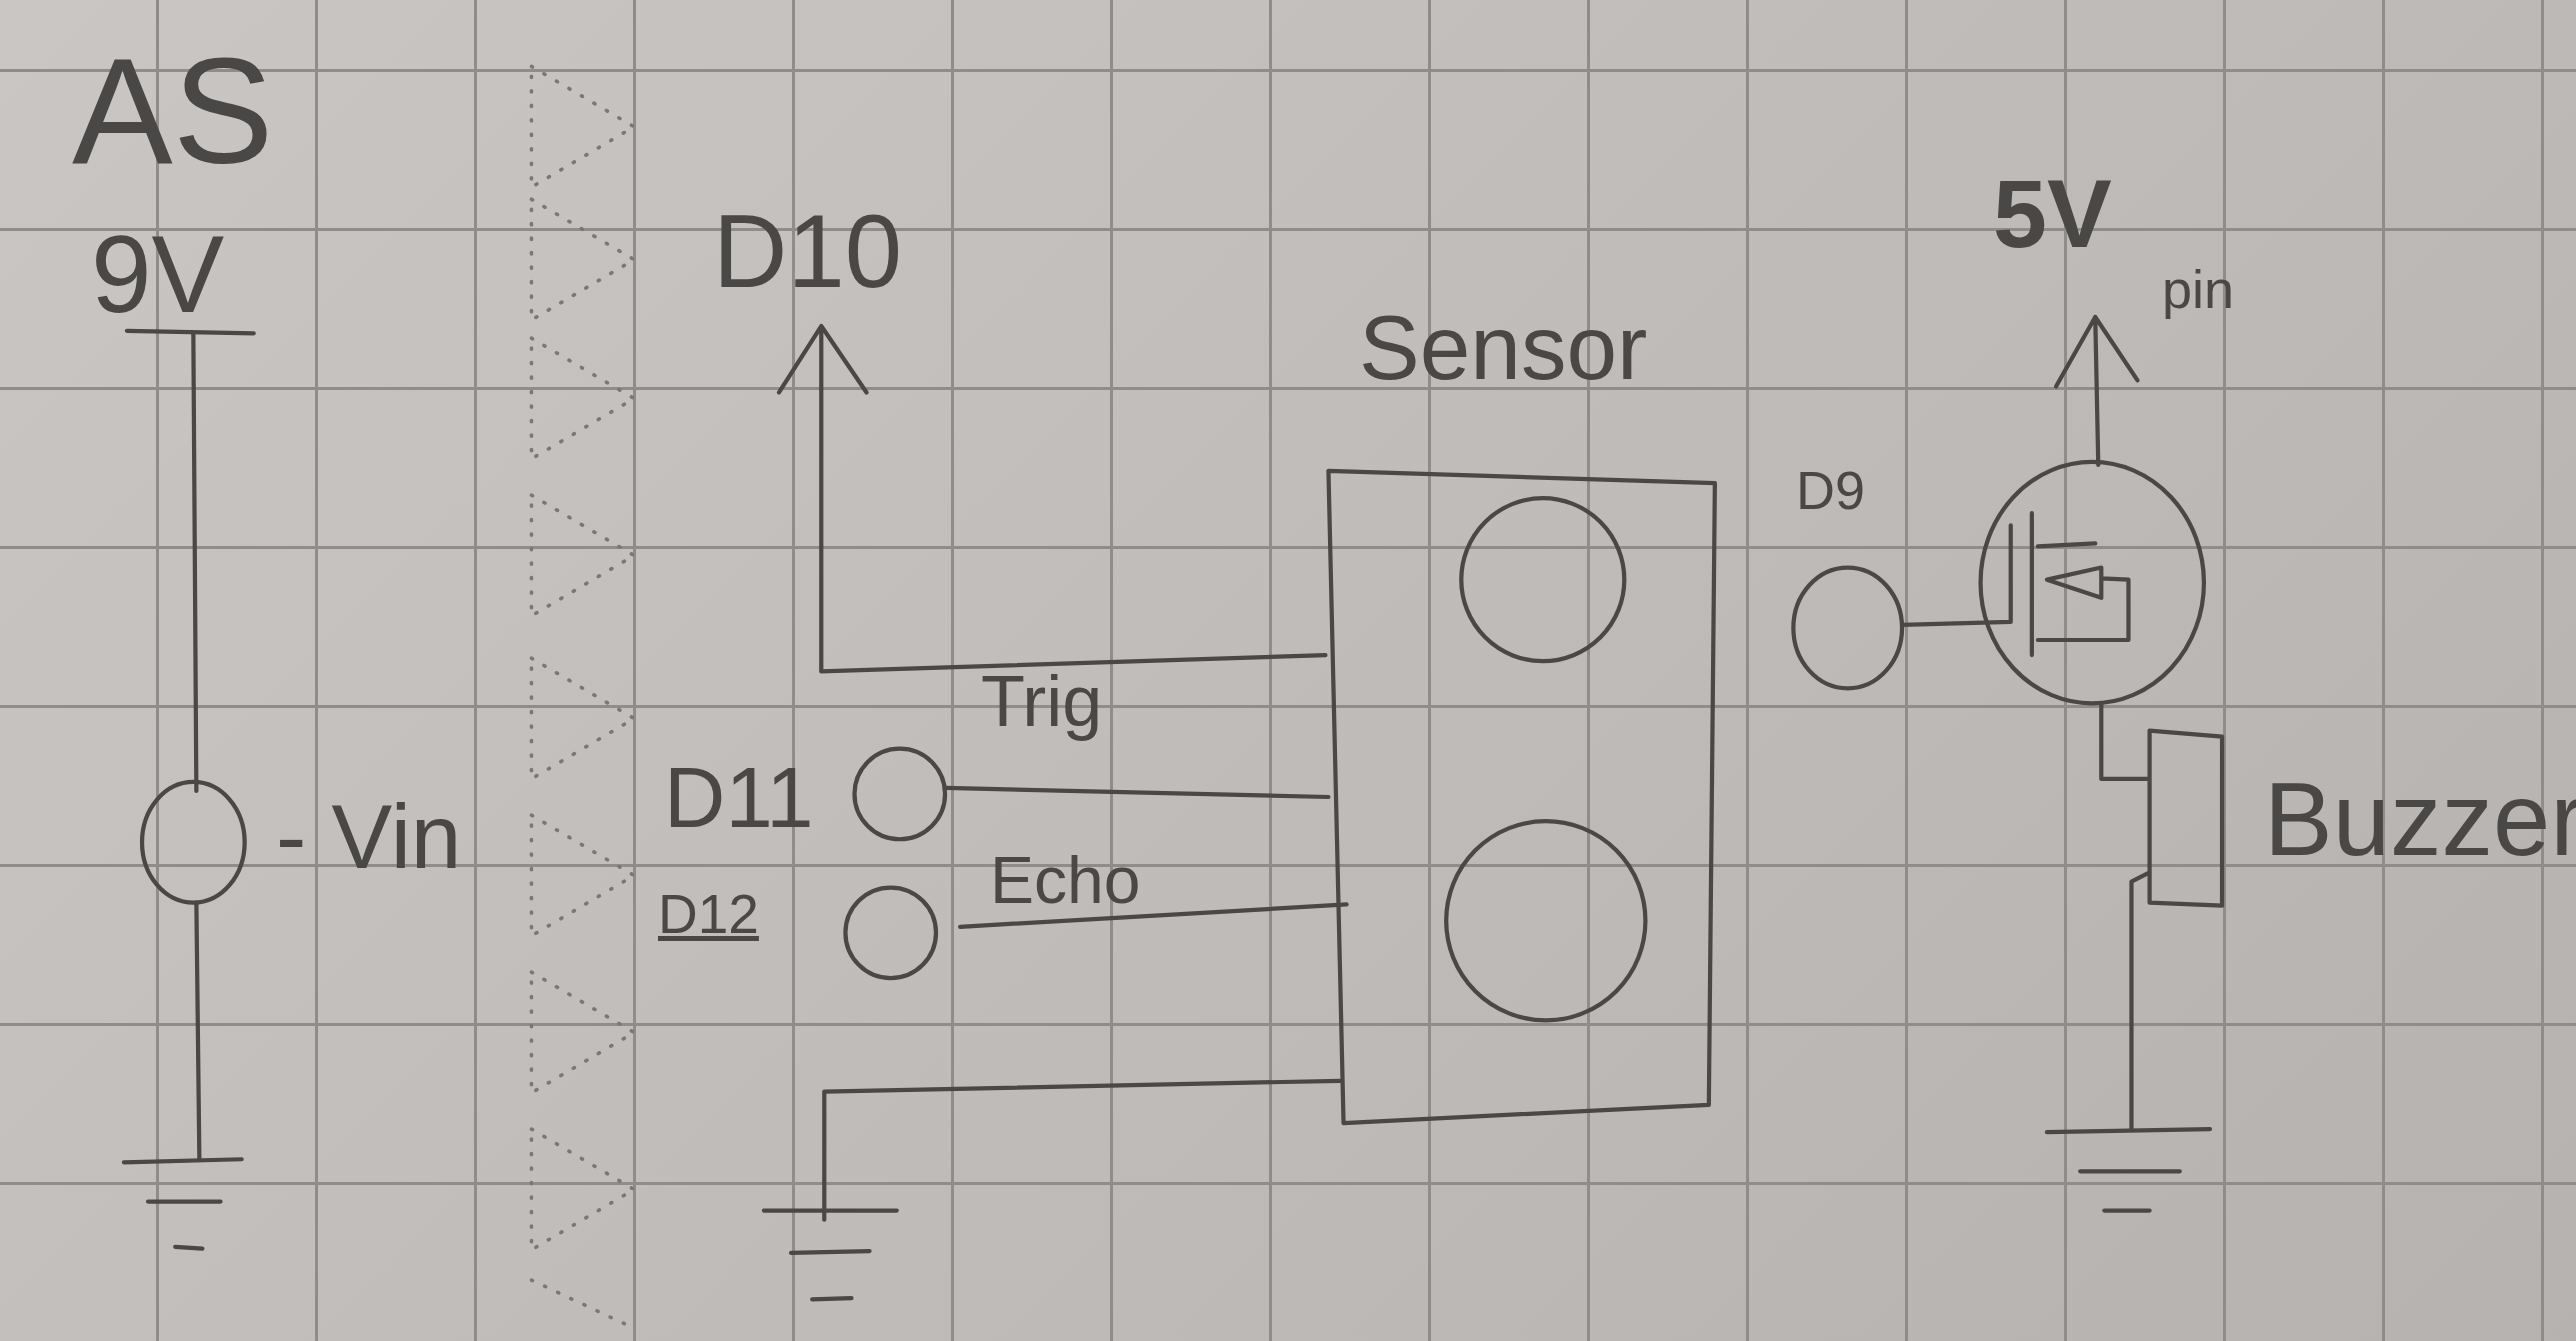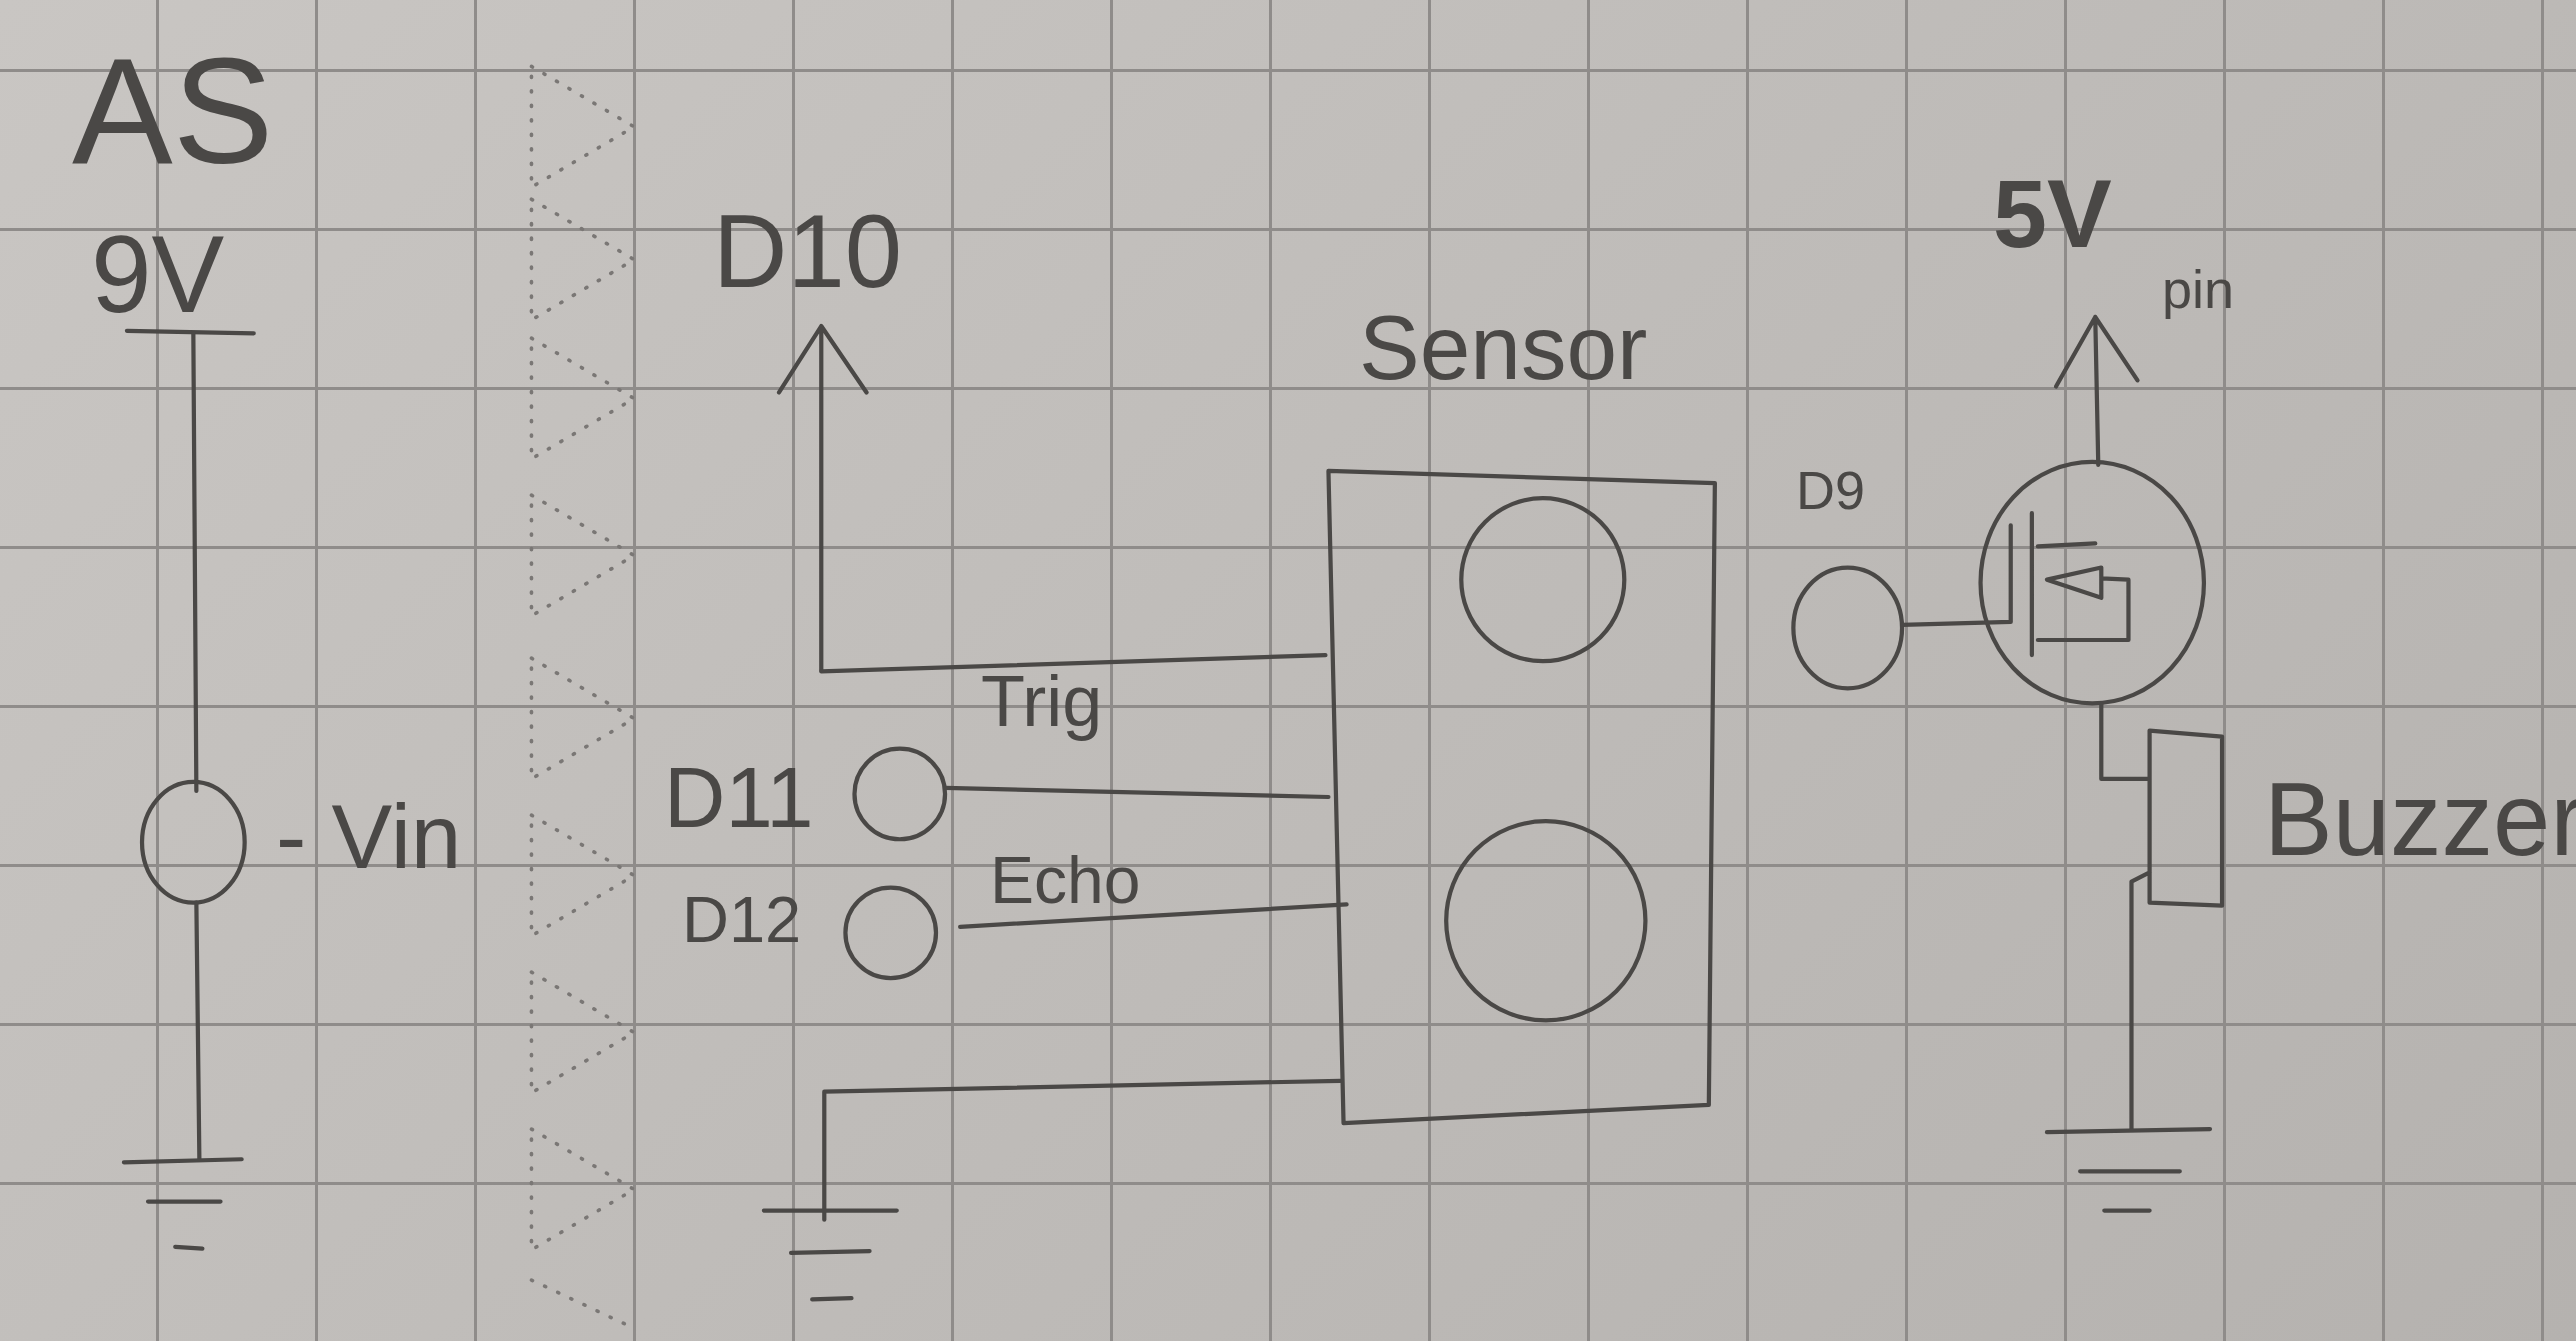--- a/index.html
+++ b/index.html
@@ -65,21 +65,21 @@
     <path class="ink" d="M3480 1165 L3480 1290 L3560 1290 M3560 1210 L3680 1220 L3680 1500 L3560 1495 Z M3560 1445 L3530 1460 L3530 1870"></path>
     <path class="ink" d="M3390 1875 L3660 1870 M3445 1940 L3610 1940 M3485 2005 L3560 2005"></path>
   </g>
 </svg>
 
 <div class="lbl" style="left:72px;top:24px;font-size:151px;">AS</div>
 <div class="lbl" style="left:91px;top:211px;font-size:109px;">9V</div>
 <div class="lbl" style="left:276px;top:785px;font-size:91px;">- Vin</div>
 <div class="lbl" style="left:685px;top:193px;font-size:103px;margin-left:28px;">D10</div>
 <div class="lbl" style="left:664px;top:749px;font-size:85px;">D11</div>
-<div class="lbl" style="left:682px;top:882px;font-size:65px;">D12</div>
+<div class="lbl" style="left:658px;top:882px;font-size:55px;text-decoration:underline;">D12</div>
 <div class="lbl" style="left:981px;top:660px;font-size:72px;">Trig</div>
 <div class="lbl" style="left:990px;top:842px;font-size:66px;">Echo</div>
 <div class="lbl" style="left:1359px;top:296px;font-size:91px;">Sensor</div>
 <div class="lbl" style="left:1796px;top:459px;font-size:54px;">D9</div>
 <div class="lbl" style="left:1993px;top:158px;font-size:97px;font-weight:bold;">5V</div>
 <div class="lbl" style="left:2162px;top:217px;font-size:54px;margin-top:41px;">pin</div>
 <div class="lbl" style="left:2264px;top:761px;font-size:103px;">Buzzer</div>
 
 
 </body></html>

